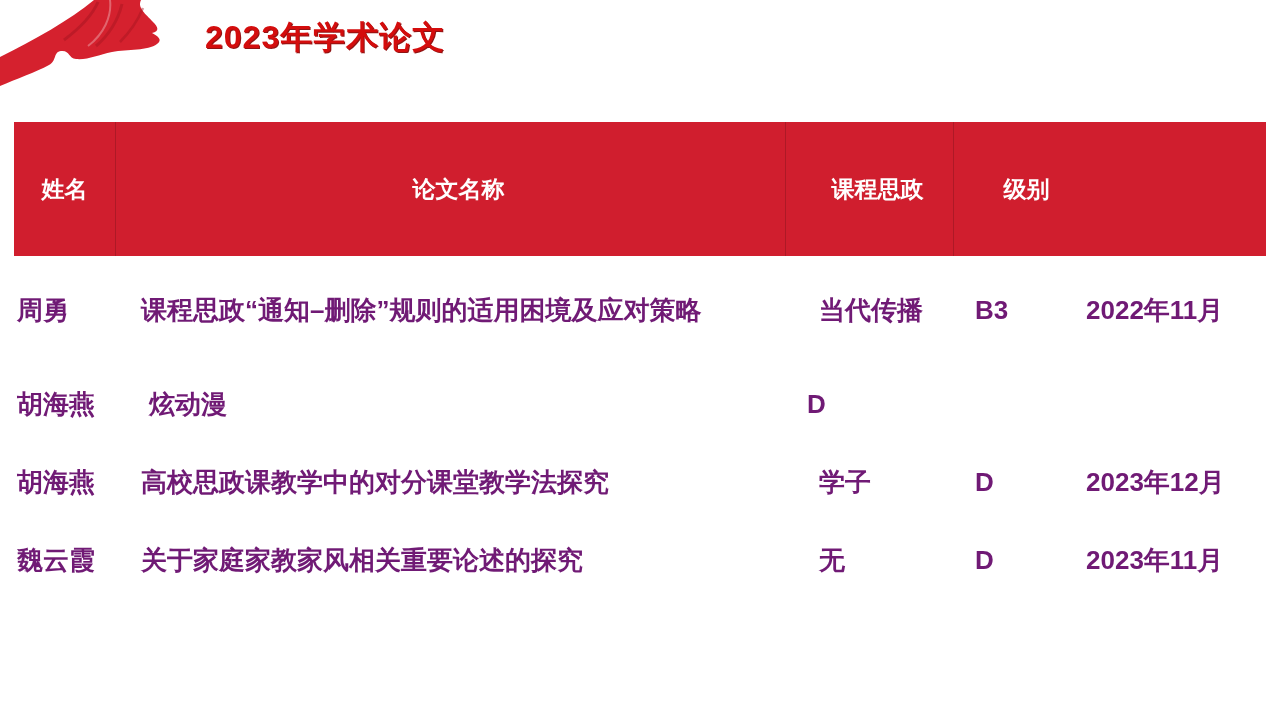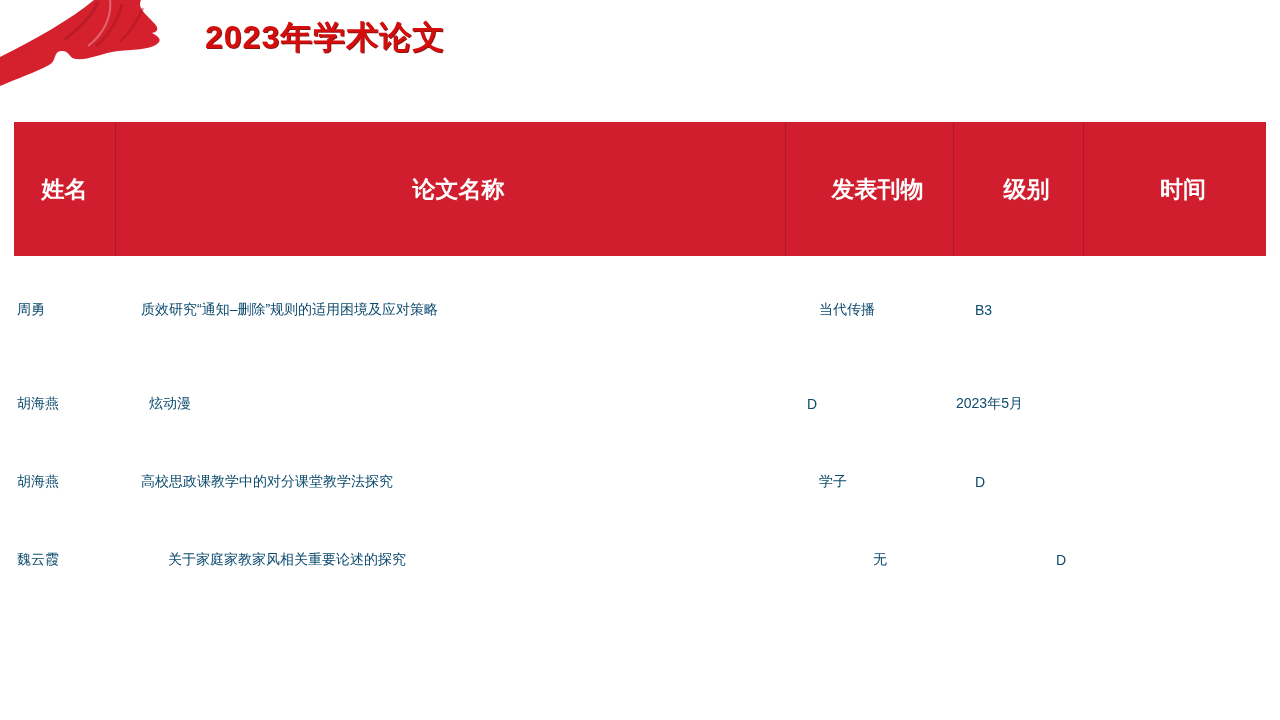--- a/index.html
+++ b/index.html
@@ -58,28 +58,29 @@
     font-weight: bold;
     font-size: 23px;
   }
   .th + .th {
     border-left: 1px solid rgba(0, 0, 0, 0.16);
     padding-left: 16px;
   }
   .tr:nth-child(1) { height: 108px; }
   .tr:nth-child(2) { height: 80px; }
   .tr:nth-child(3) { height: 76px; }
-  .tr:nth-child(4) { height: 80px; gap: 27px; }
+  .tr:nth-child(4) { height: 80px; }
   .td {
     display: flex;
     align-items: center;
-    font-size: 14px;
-    color: #0c4a6e;
+    font-size: 26px;
+    color: #701a75;
     white-space: nowrap;
     overflow: hidden;
+    font-weight: bold;
   }
   .td.c1 { padding-left: 3px; }
   .td.c2 { padding-left: 26px; }
   .td.c3 { padding-left: 34px; }
   .td.c4 { padding-left: 22px; }
   .td.c5 { padding-left: 3px; }
 </style>
 </head>
 <body>
 
@@ -102,48 +103,49 @@
     <path fill="none" stroke="#a51320" stroke-width="2.5" stroke-opacity="0.45" d="M143,8 C138,20 132,30 120,42"></path>
     <path fill="none" stroke="#ffffff" stroke-width="2" stroke-opacity="0.3" d="M110,0 C112,16 104,34 88,46"></path>
   </svg>
 
   <h1 class="page-title">2023年学术论文</h1>
 
   <div class="table">
     <div class="thead">
       <div class="th">姓名</div>
       <div class="th">论文名称</div>
-      <div class="th">发表刊物</div>
+      <div class="th">课程思政</div>
       <div class="th">级别</div>
-      <div class="th">时间</div>
     </div>
     <div class="tbody">
   <div class="tr">
     <div class="td c1">周勇</div>
-    <div class="td c2">质效研究“通知–删除”规则的适用困境及应对策略</div>
+    <div class="td c2">课程思政“通知–删除”规则的适用困境及应对策略</div>
     <div class="td c3">当代传播</div>
     <div class="td c4">B3</div>
+    <div class="td c5">2022年11月</div>
   </div>
 
   <div class="tr">
     <div class="td c1">胡海燕</div>
     <div class="td c3">炫动漫</div>
     <div class="td c4">D</div>
-    <div class="td c5">2023年5月</div>
   </div>
 
   <div class="tr">
     <div class="td c1">胡海燕</div>
     <div class="td c2">高校思政课教学中的对分课堂教学法探究</div>
     <div class="td c3">学子</div>
     <div class="td c4">D</div>
+    <div class="td c5">2023年12月</div>
   </div>
 
   <div class="tr">
     <div class="td c1">魏云霞</div>
     <div class="td c2">关于家庭家教家风相关重要论述的探究</div>
     <div class="td c3">无</div>
     <div class="td c4">D</div>
+    <div class="td c5">2023年11月</div>
   </div>
 </div>
   </div>
 
 </div>
 
 </body></html>

